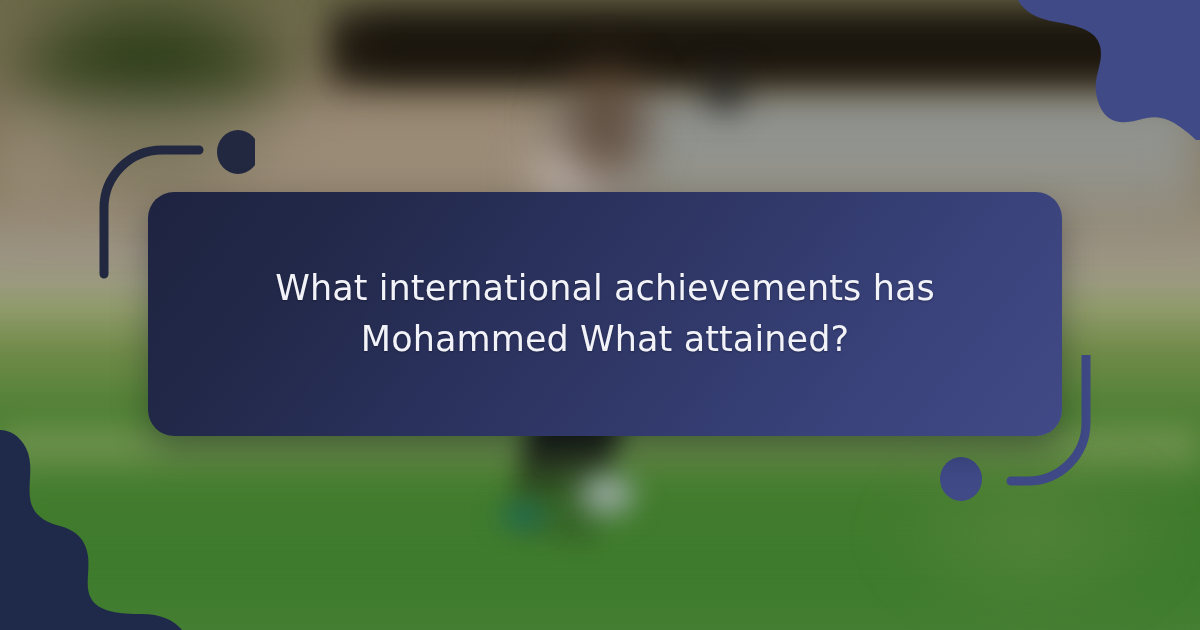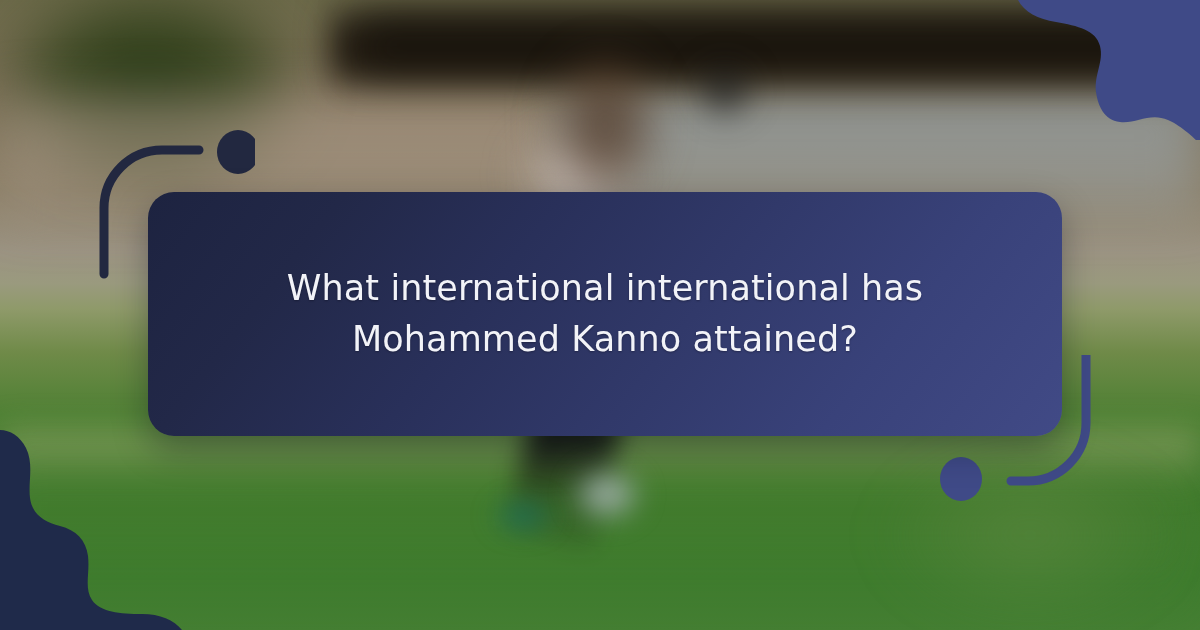--- a/index.html
+++ b/index.html
@@ -205,16 +205,16 @@
     <path d="M9,146 L9,80 A58,58 0 0 1 67,22 L104,22" fill="none" stroke="#222840" stroke-width="9" stroke-linecap="round"></path>
     <ellipse cx="143" cy="24" rx="21" ry="22" fill="#222840"></ellipse>
   </svg>
 
   <svg class="bracket" id="bracket-br" width="160" height="160" viewBox="0 0 160 160">
     <path d="M151,0 L151,68 A58,58 0 0 1 93,126 L76,126" fill="none" stroke="#3f4a87" stroke-width="9" stroke-linecap="round"></path>
     <ellipse cx="26" cy="124" rx="21" ry="22" fill="#3f4a87"></ellipse>
   </svg>
 
   <div id="card">
-    <div id="card-text">What international international has Mohammed Kanno attained?</div>
+    <div id="card-text">What international achievements has Mohammed What attained?</div>
   </div>
 
 </div>
 
 </body></html>

